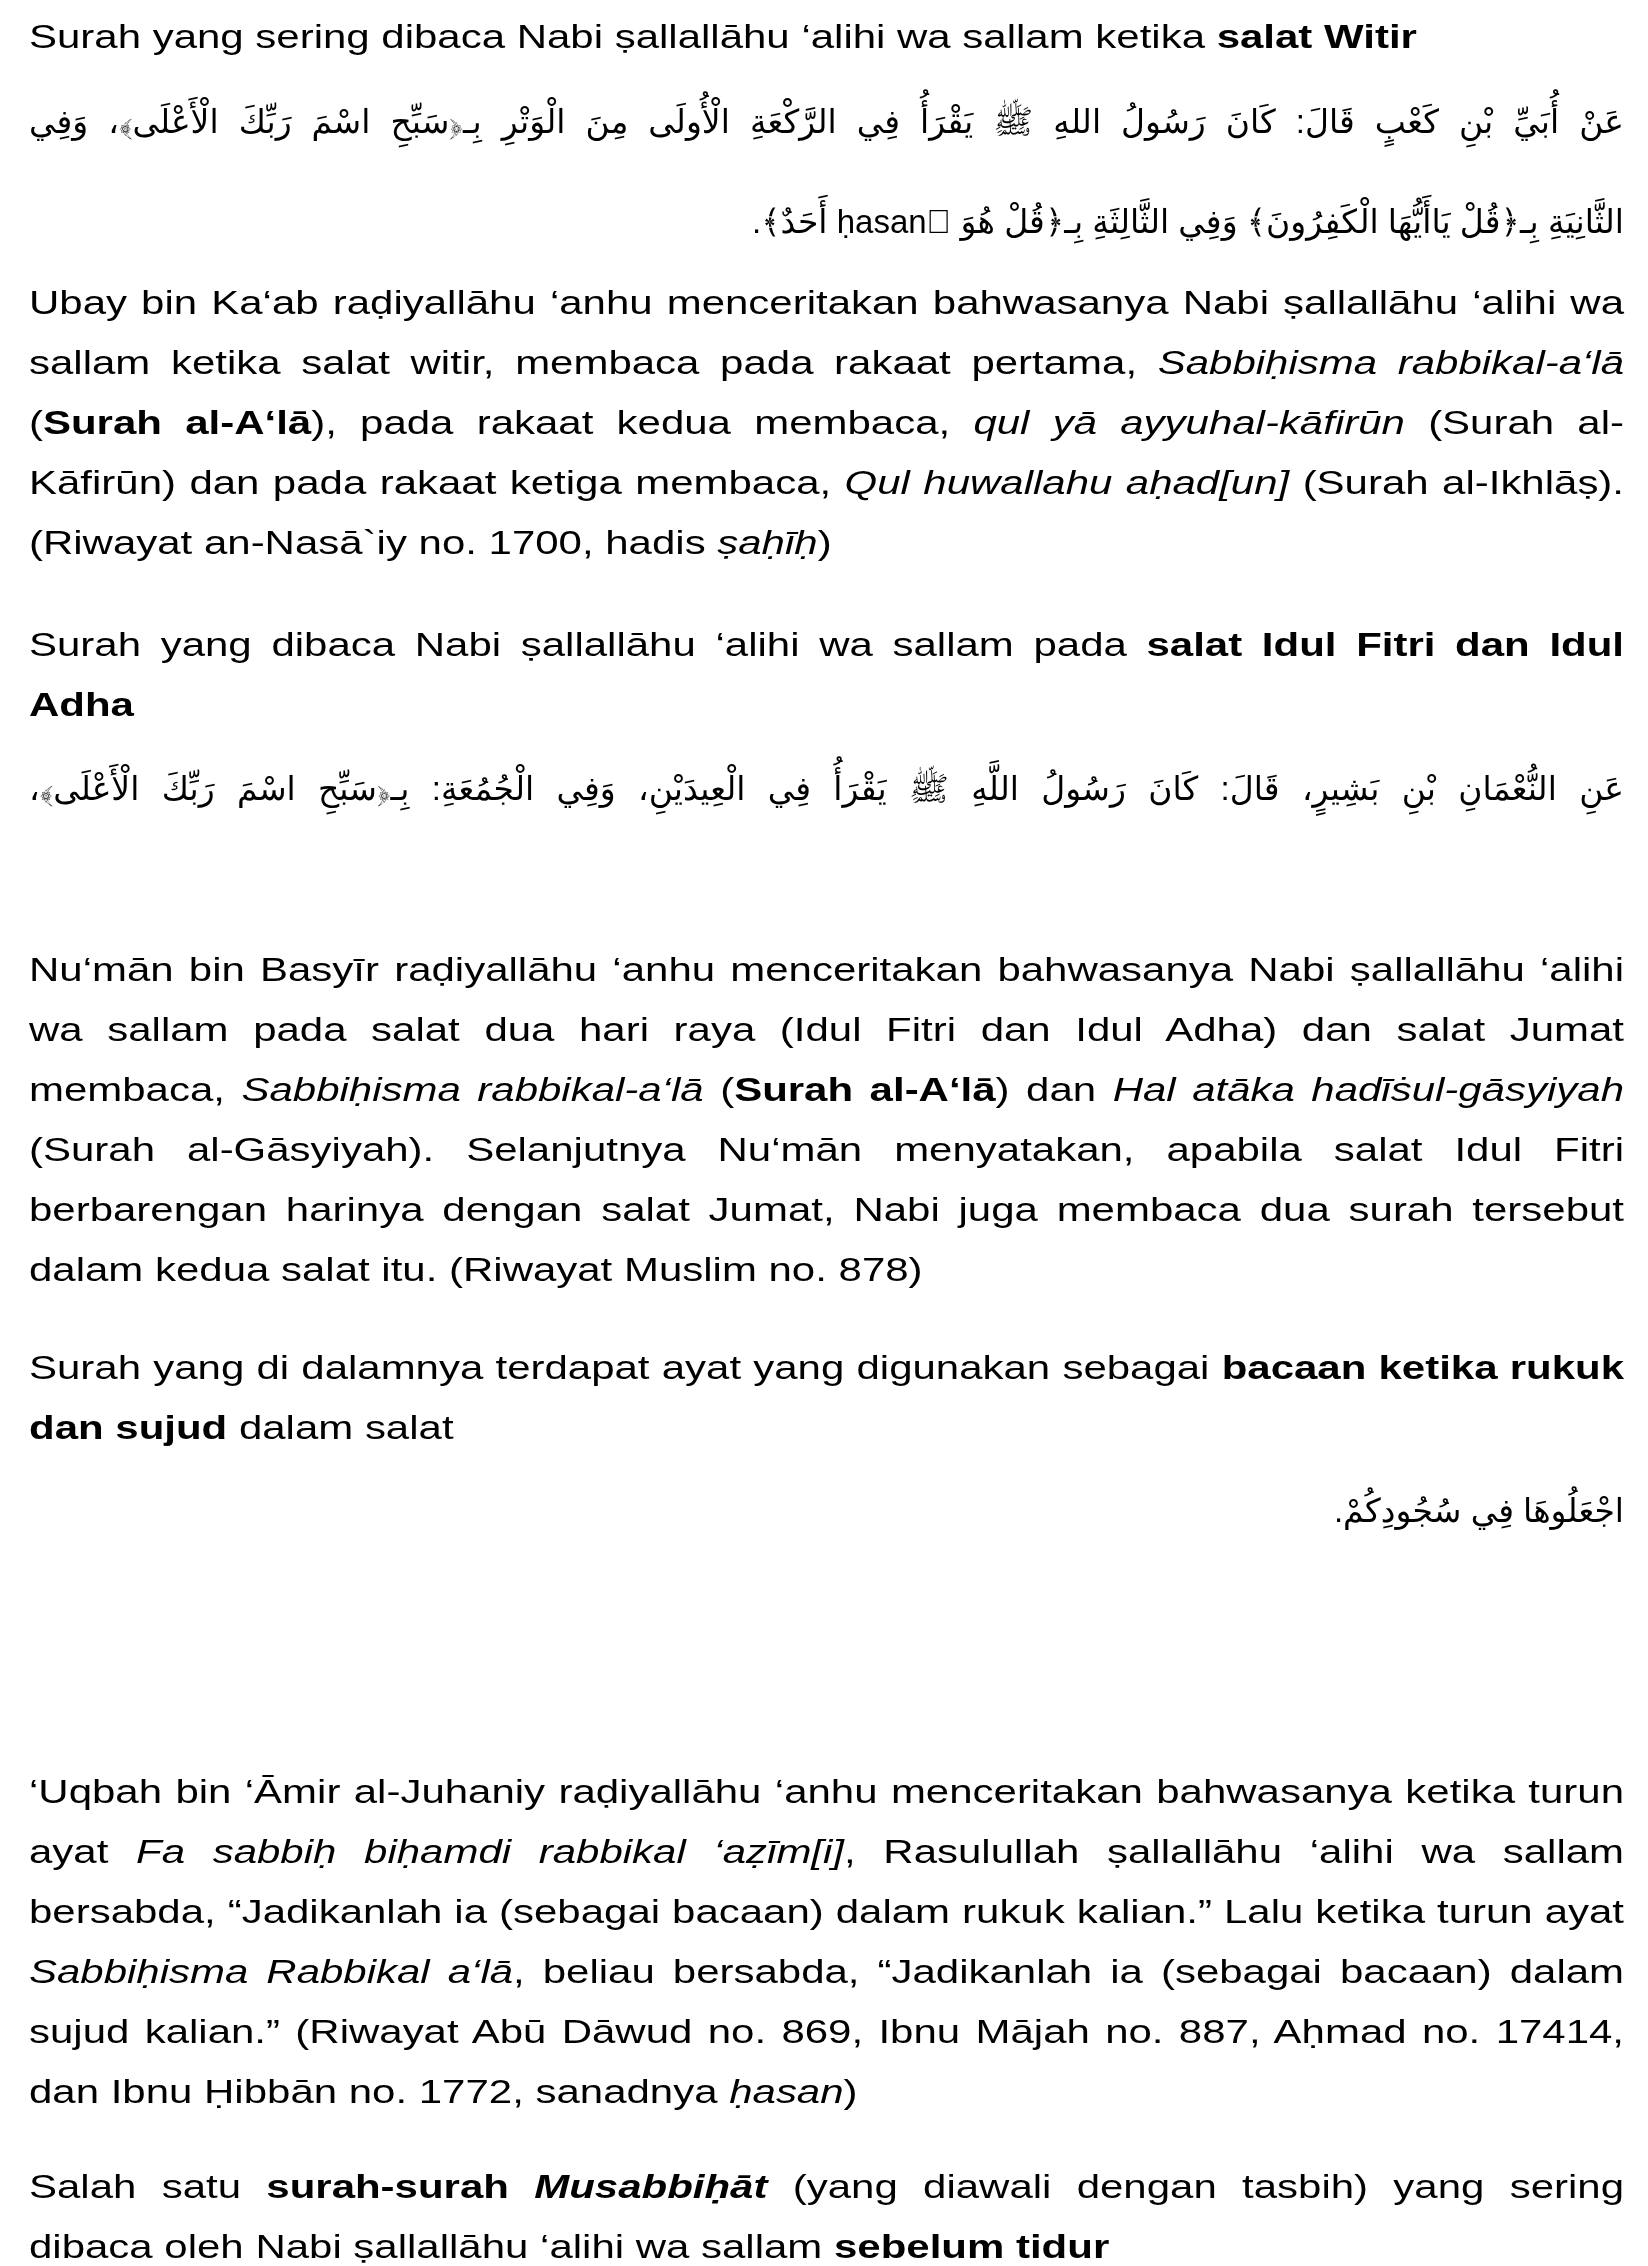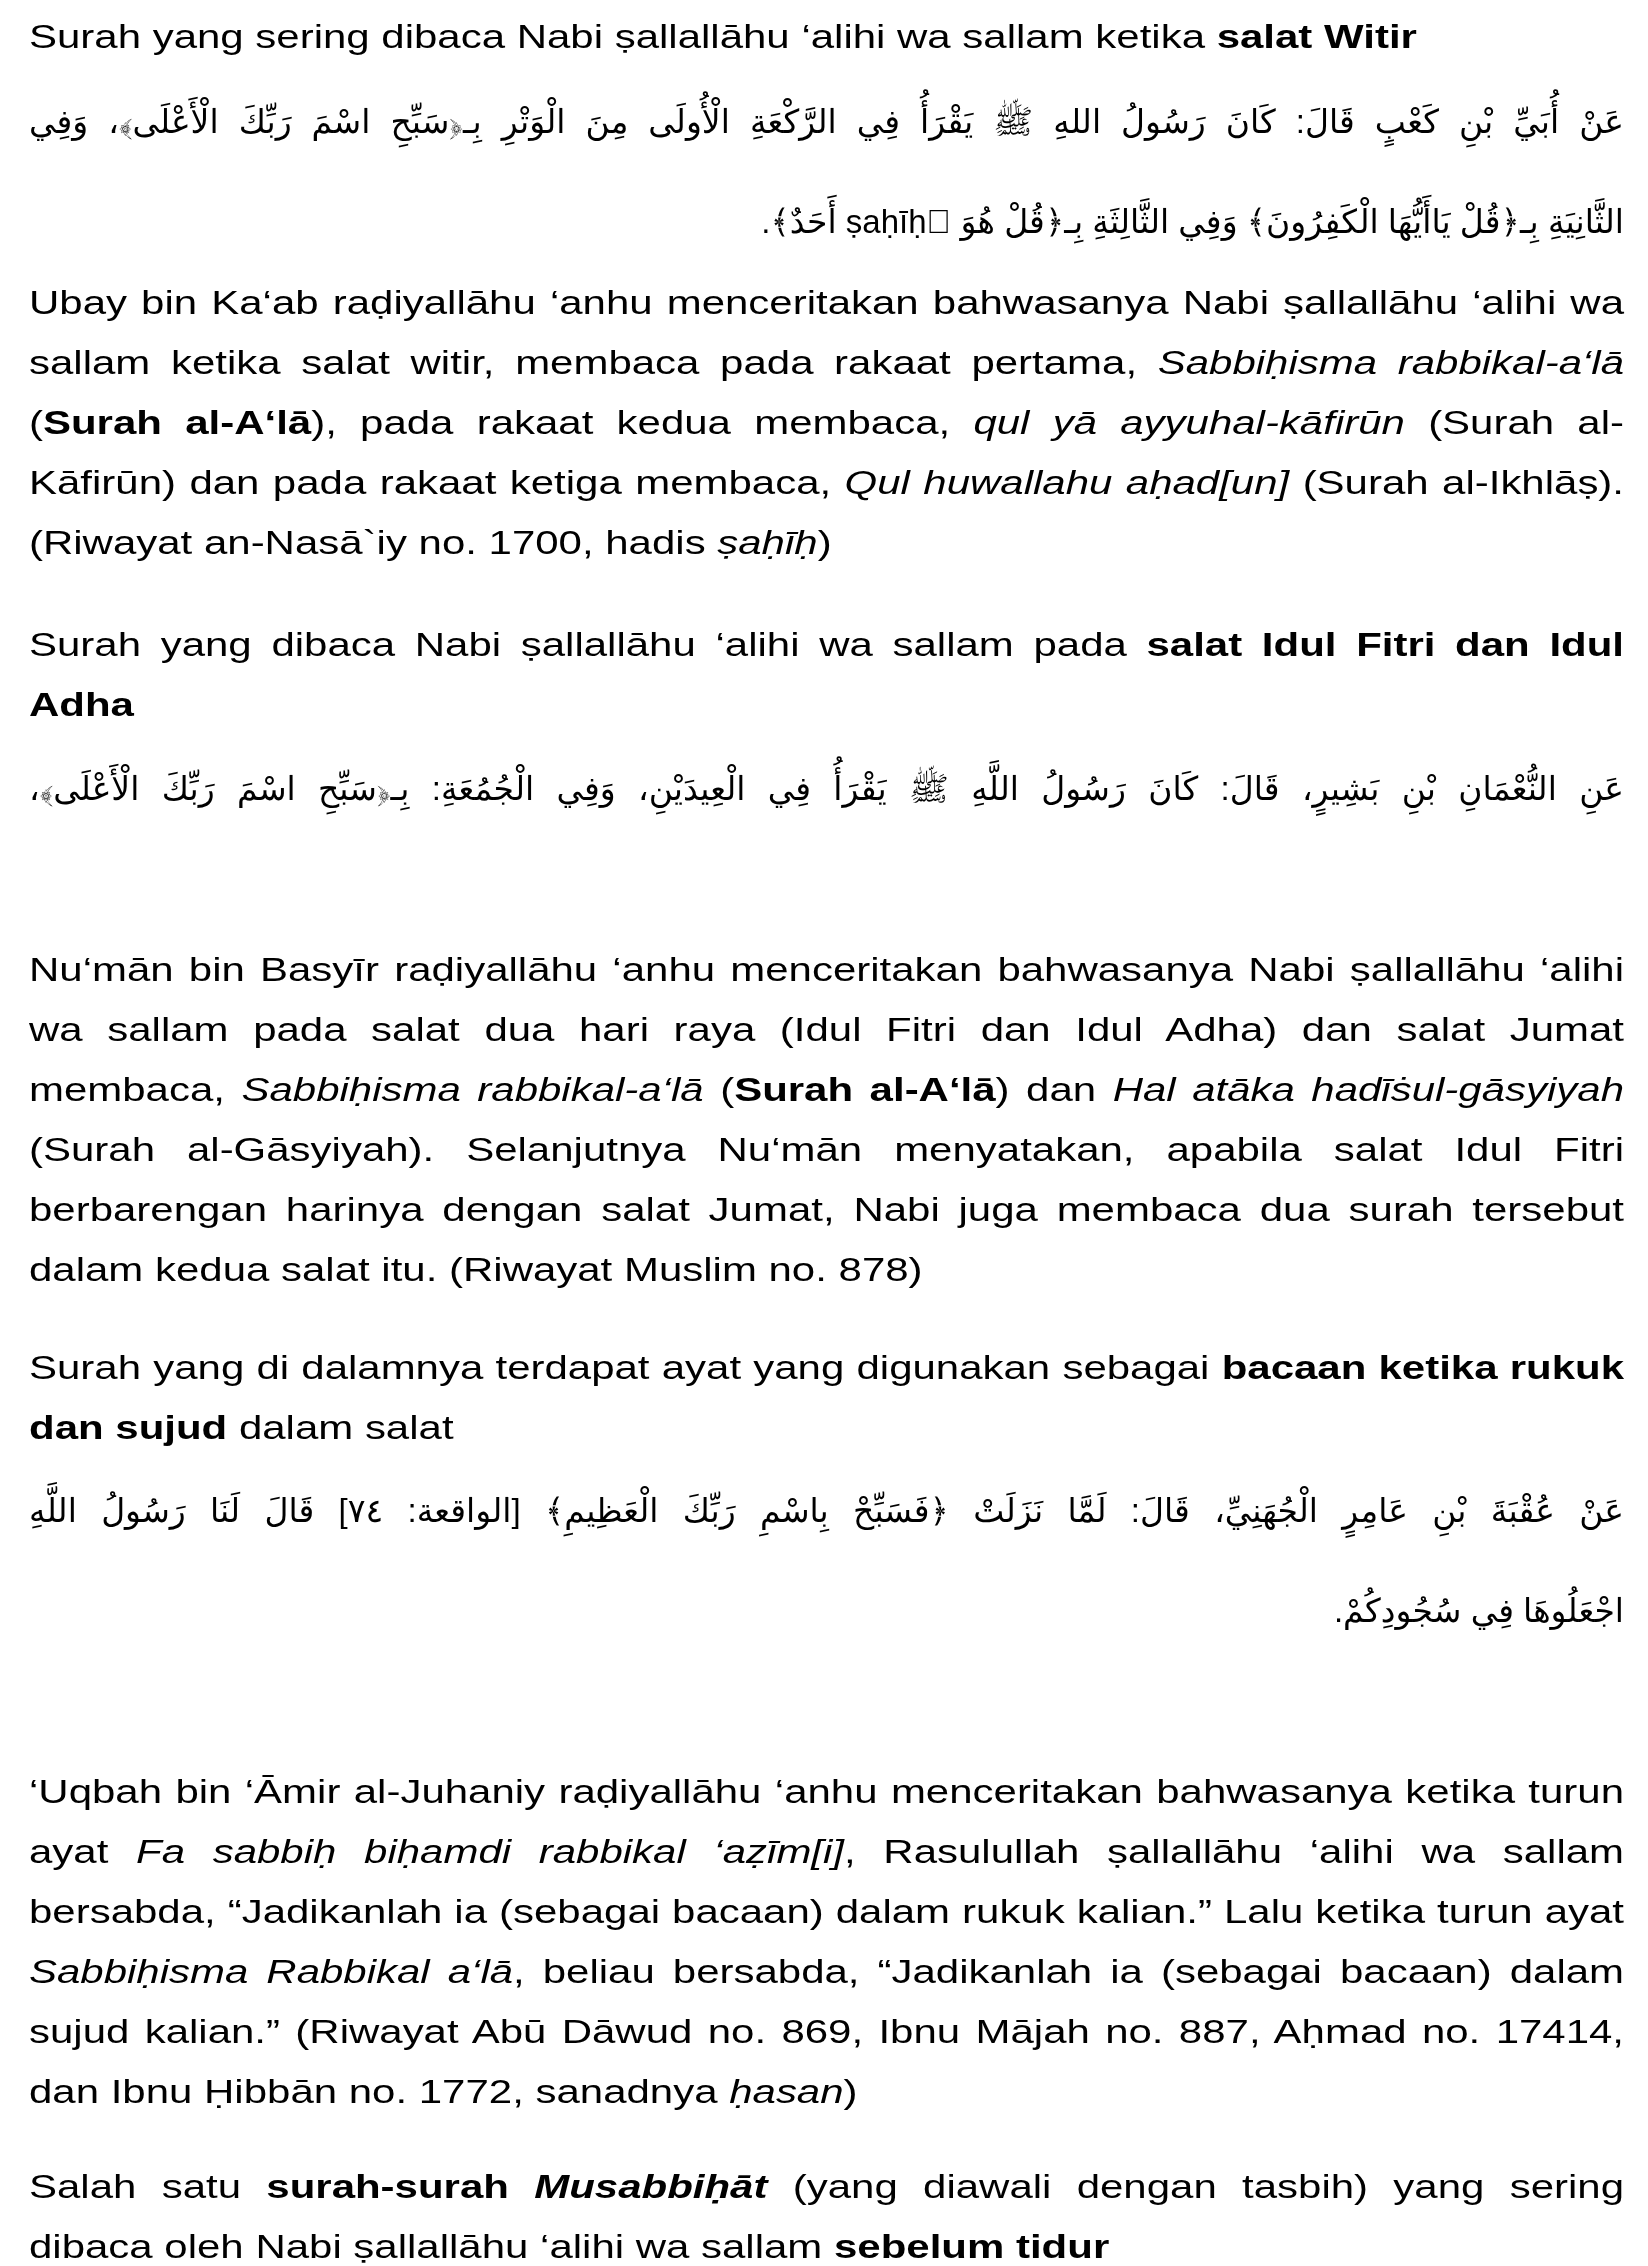--- a/index.html
+++ b/index.html
@@ -49,31 +49,30 @@
   .a3 { margin: 3.8px 0 0 0;  min-height: 300px; }
   .p3 { margin: 0;          min-height: 357px; }
   .h4 { margin: 35px 0 0 0; min-height: 119px; }
 </style>
 </head>
 <body>
 
 <div class="heading stretch h1"><span class="run-r">Surah yang sering dibaca Nabi ṣallallāhu ‘alihi wa sallam ketika </span><span class="run-b">salat Witir</span></div>
 <div class="arabic a1">
     <div class="arabic-line al-justify">عَنْ أُبَيِّ بْنِ كَعْبٍ قَالَ: كَانَ رَسُولُ اللهِ ﷺ يَقْرَأُ فِي الرَّكْعَةِ الْأُولَى مِنَ الْوَتْرِ بِـ﴿سَبِّحِ اسْمَ رَبِّكَ الْأَعْلَى﴾، وَفِي</div>
-    <div class="arabic-line al-right">الثَّانِيَةِ بِـ﴿قُلْ يَاأَيُّهَا الْكَفِرُونَ﴾ وَفِي الثَّالِثَةِ بِـ﴿قُلْ هُوَ ṣaḥīḥُ أَحَدٌ﴾.</div>
+    <div class="arabic-line al-right">الثَّانِيَةِ بِـ﴿قُلْ يَاأَيُّهَا الْكَفِرُونَ﴾ وَفِي الثَّالِثَةِ بِـ﴿قُلْ هُوَ ḥasanُ أَحَدٌ﴾.</div>
   </div>
 <div class="para stretch p1"><span class="run-r">Ubay bin Ka‘ab raḍiyallāhu ‘anhu menceritakan bahwasanya Nabi ṣallallāhu ‘alihi wa sallam ketika salat witir, membaca pada rakaat pertama, </span><span class="run-i">Sabbiḥisma rabbikal-a‘lā</span><span class="run-r"> (</span><span class="run-b">Surah al-A‘lā</span><span class="run-r">), pada rakaat kedua membaca, </span><span class="run-i">qul yā ayyuhal-kāfirūn</span><span class="run-r"> (Surah al-Kāfirūn) dan pada rakaat ketiga membaca, </span><span class="run-i">Qul huwallahu aḥad[un]</span><span class="run-r"> (Surah al-Ikhlāṣ). (Riwayat an-Nasā`iy no. 1700, hadis </span><span class="run-i">ṣaḥīḥ</span><span class="run-r">)</span></div>
 
 <div class="heading stretch h2"><span class="run-r">Surah yang dibaca Nabi ṣallallāhu ‘alihi wa sallam pada </span><span class="run-b">salat Idul Fitri dan Idul Adha</span></div>
 <div class="arabic a2">
     <div class="arabic-line al-justify">عَنِ النُّعْمَانِ بْنِ بَشِيرٍ، قَالَ: كَانَ رَسُولُ اللَّهِ ﷺ يَقْرَأُ فِي الْعِيدَيْنِ، وَفِي الْجُمُعَةِ: بِـ﴿سَبِّحِ اسْمَ رَبِّكَ الْأَعْلَى﴾،</div>
   </div>
 <div class="para stretch p2"><span class="run-r">Nu‘mān bin Basyīr raḍiyallāhu ‘anhu menceritakan bahwasanya Nabi ṣallallāhu ‘alihi wa sallam pada salat dua hari raya (Idul Fitri dan Idul Adha) dan salat Jumat membaca, </span><span class="run-i">Sabbiḥisma rabbikal-a‘lā</span><span class="run-r"> (</span><span class="run-b">Surah al-A‘lā</span><span class="run-r">) dan </span><span class="run-i">Hal atāka hadīṡul-gāsyiyah</span><span class="run-r"> (Surah al-Gāsyiyah). Selanjutnya Nu‘mān menyatakan, apabila salat Idul Fitri berbarengan harinya dengan salat Jumat, Nabi juga membaca dua surah tersebut dalam kedua salat itu. (Riwayat Muslim no. 878)</span></div>
 
 <div class="heading stretch h3"><span class="run-r">Surah yang di dalamnya terdapat ayat yang digunakan sebagai </span><span class="run-b">bacaan ketika rukuk dan sujud</span><span class="run-r"> dalam salat</span></div>
 <div class="arabic a3">
-    <div class="arabic-line al-justify">عَنْ عُقْبَةَ بْنِ عَامِرٍ الْجُهَنِيِّ، قَالَ: لَمَّا نَزَلَتْ ﴿فَسَبِّحْ بِاسْمِ رَبِّكَ الْعَظِيمِ﴾ [الواقعة: ٧٤] قَالَ لَنَا رَسُولُ اللَّهِ</div>
     <div class="arabic-line al-right">اجْعَلُوهَا فِي سُجُودِكُمْ.</div>
   </div>
 <div class="para stretch p3"><span class="run-r">‘Uqbah bin ‘Āmir al-Juhaniy raḍiyallāhu ‘anhu menceritakan bahwasanya ketika turun ayat </span><span class="run-i">Fa sabbiḥ biḥamdi rabbikal ‘aẓīm[i]</span><span class="run-r">, Rasulullah ṣallallāhu ‘alihi wa sallam bersabda, “Jadikanlah ia (sebagai bacaan) dalam rukuk kalian.” Lalu ketika turun ayat </span><span class="run-i">Sabbiḥisma Rabbikal a‘lā</span><span class="run-r">, beliau bersabda, “Jadikanlah ia (sebagai bacaan) dalam sujud kalian.” (Riwayat Abū Dāwud no. 869, Ibnu Mājah no. 887, Aḥmad no. 17414, dan Ibnu Ḥibbān no. 1772, sanadnya </span><span class="run-i">ḥasan</span><span class="run-r">)</span></div>
 
 <div class="heading stretch h4"><span class="run-r">Salah satu </span><span class="run-b">surah-surah </span><span class="run-bi">Musabbiḥāt</span><span class="run-r"> (yang diawali dengan tasbih) yang sering dibaca oleh Nabi ṣallallāhu ‘alihi wa sallam </span><span class="run-b">sebelum tidur</span></div>
 
 
 </body></html>

